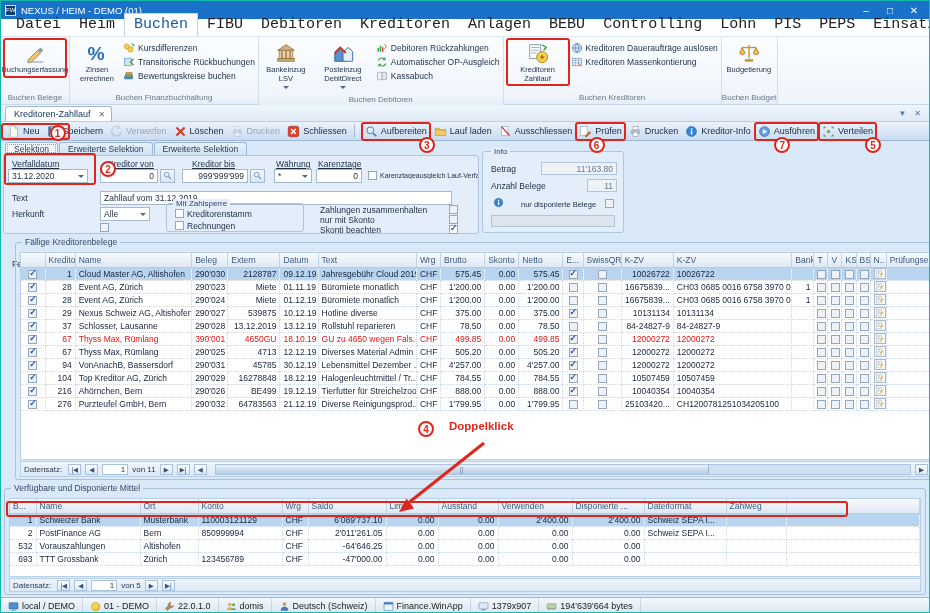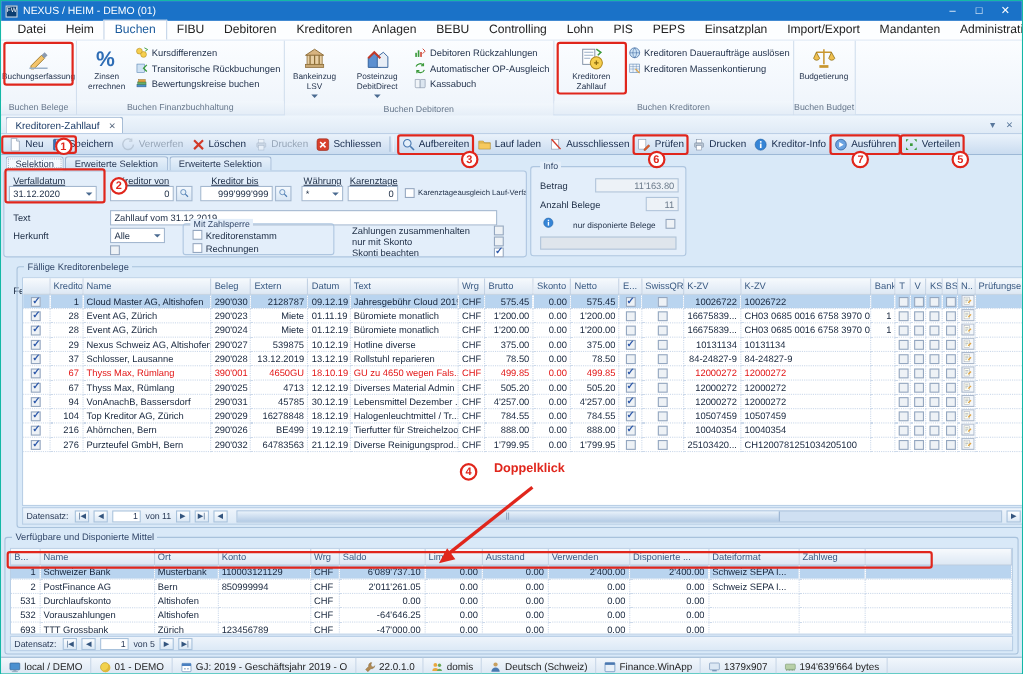--- a/index.html
+++ b/index.html
@@ -8,21 +8,21 @@
 
   
   .titlebar{position:absolute;left:0;top:0;width:100%;height:18px;background:#1a72c8;display:flex;align-items:center;padding:0 4px;color:#fff;font-size:9.5px;gap:5px;}
   .appicon{width:11px;height:11px;background:#0d3f72;border:1px solid #cfe2f4;color:#fff;font-size:6px;line-height:9px;text-align:center;flex:none;}
   .title{flex:1;white-space:nowrap;}
   .wbtns{display:flex;gap:2px;}
   .wb{width:22px;height:15px;text-align:center;font-size:10px;line-height:15px;color:#fff;}
 
   
   .menubar{position:absolute;left:0;top:18px;width:100%;height:18px;background:#fdfeff;border-bottom:1px solid #dbe6f2;display:flex;align-items:flex-end;padding:0 6px;gap:0;}
-  .mtab{font-size:11px;color:#222;padding:2px 9px 3px 9px;white-space:nowrap;}
+  .mtab{font-size:15px;color:#222;padding:2px 9px 3px 9px;white-space:nowrap;font-family:Liberation Mono, monospace;}
   .mtab.active{background:#fff;border:1px solid #c4d4e8;border-bottom:none;color:#1a5a9c;}
   .mb-right{margin-left:auto;color:#8aa;font-size:8px;padding:0 4px 3px 0;}
 
   
   .ribbon{position:absolute;left:0;top:36px;width:100%;height:68px;background:linear-gradient(#fbfdff,#eef4fb);border-bottom:1px solid #c8d7ea;display:flex;}
   .rgroup{position:relative;height:100%;border-right:1px solid #d2dfee;display:flex;flex-direction:column;flex:none;}
   .ritems{flex:1;display:flex;align-items:flex-start;padding:2px 3px 0 3px;gap:2px;}
   .rlabel{height:12px;font-size:8px;color:#68788c;text-align:center;line-height:12px;background:linear-gradient(#f2f7fc,#e4edf7);white-space:nowrap;}
   .rbig{position:relative;display:flex;flex-direction:column;align-items:center;text-align:center;font-size:7.5px;line-height:1.15;color:#1e2e48;padding:2px 1px;gap:1px;}
   .rbig .ric{height:24px;display:flex;align-items:center;}
@@ -992,35 +992,20 @@
                 <td class="r">2'011'261.05</td>
                 <td class="r">0.00</td>
                 <td class="r">0.00</td>
                 <td class="r">0.00</td>
                 <td class="r">0.00</td>
                 <td class="">Schweiz SEPA I...</td>
                 <td class=""></td>
                 <td class=""></td>
               </tr>
               <tr class="">
-                <td class="r">531</td>
-                <td class="">Durchlaufskonto</td>
-                <td class="">Altishofen</td>
-                <td class=""></td>
-                <td class="">CHF</td>
-                <td class="r">0.00</td>
-                <td class="r">0.00</td>
-                <td class="r">0.00</td>
-                <td class="r">0.00</td>
-                <td class="r">0.00</td>
-                <td class=""></td>
-                <td class=""></td>
-                <td class=""></td>
-              </tr>
-              <tr class="">
                 <td class="r">532</td>
                 <td class="">Vorauszahlungen</td>
                 <td class="">Altishofen</td>
                 <td class=""></td>
                 <td class="">CHF</td>
                 <td class="r">-64'646.25</td>
                 <td class="r">0.00</td>
                 <td class="r">0.00</td>
                 <td class="r">0.00</td>
                 <td class="r">0.00</td>
@@ -1066,28 +1051,20 @@
           <rect x="4" y="13.5" width="8" height="1" fill="#8aa0b8"></rect>
         </svg>
         <span>local / DEMO</span>
       </div>
       <div class="sitem">
         <svg width="11" height="11" viewBox="0 0 16 16">
           <circle cx="8" cy="8" r="6" fill="#f2d24e" stroke="#b09020" stroke-width=".7"></circle>
           <path d="M11 3a6 6 0 0 1-7 9 6 6 0 1 0 7-9z" fill="#e0b83a"></path>
         </svg>
         <span>01 - DEMO</span>
-      </div>
-      <div class="sitem">
-        <svg width="11" height="11" viewBox="0 0 16 16">
-          <rect x="2" y="3" width="12" height="11" rx="1" fill="#fff" stroke="#5580b0" stroke-width=".8"></rect>
-          <rect x="2" y="3" width="12" height="3.5" fill="#4a80c0"></rect>
-          <path d="M5 9h2v2H5zM9 9h2v2H9z" fill="#9ab0c8"></path>
-        </svg>
-        <span>GJ: 2019 - Geschäftsjahr 2019 - O</span>
       </div>
       <div class="sitem">
         <svg width="11" height="11" viewBox="0 0 16 16">
           <path d="M10 2a4 4 0 0 0-4 5l-4 4 3 3 4-4a4 4 0 0 0 5-4l-2 2-2-1-1-2z" fill="#b08a54" stroke="#7a5a2c" stroke-width=".5"></path>
         </svg>
         <span>22.0.1.0</span>
       </div>
       <div class="sitem">
         <svg width="11" height="11" viewBox="0 0 16 16">
           <circle cx="5.5" cy="5" r="2.5" fill="#e8a83e"></circle>

